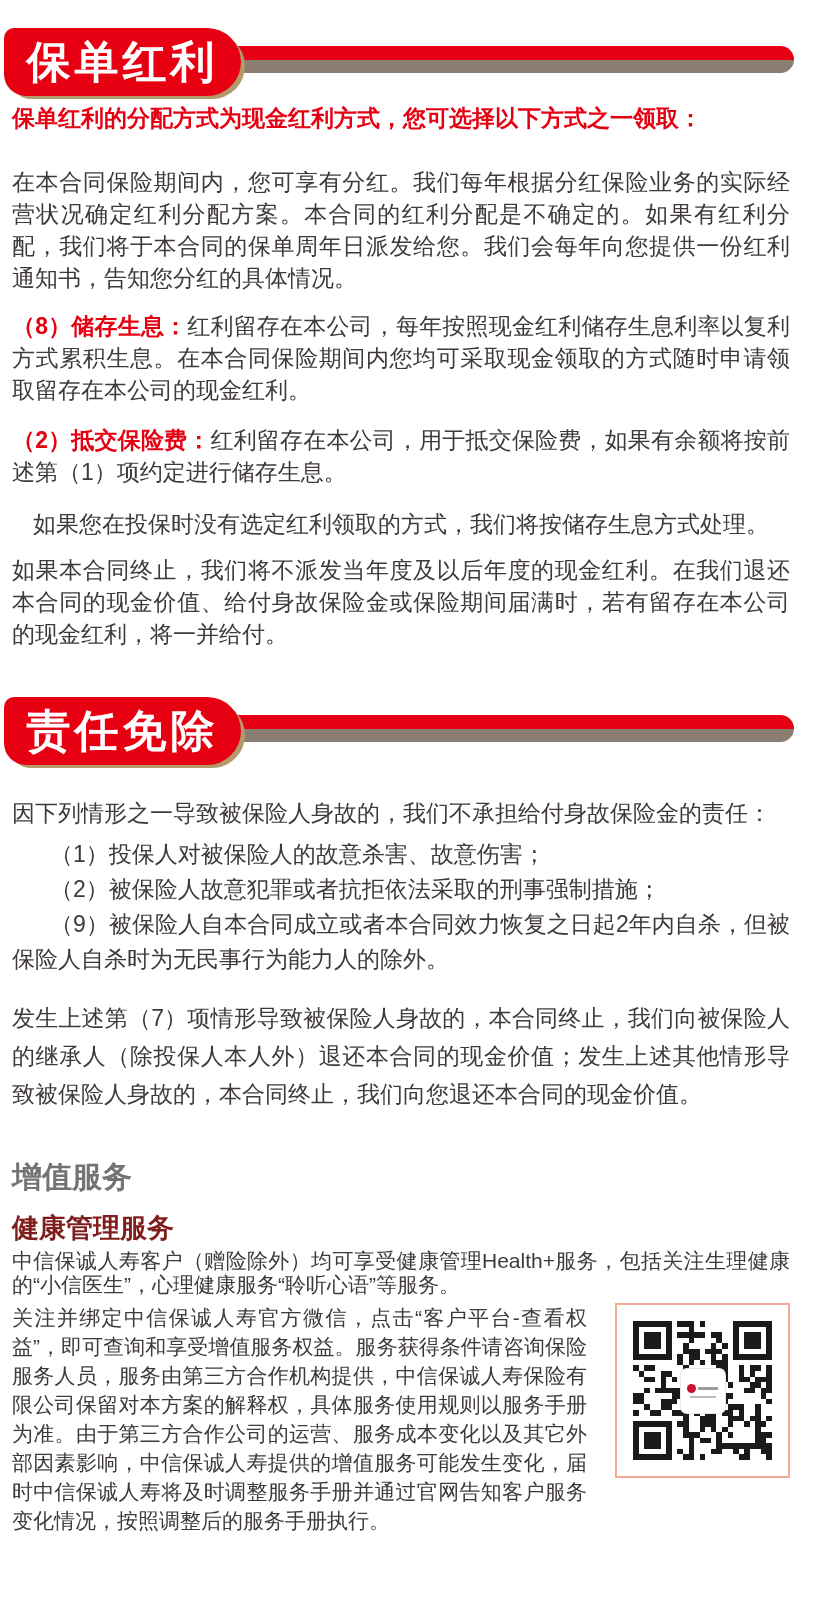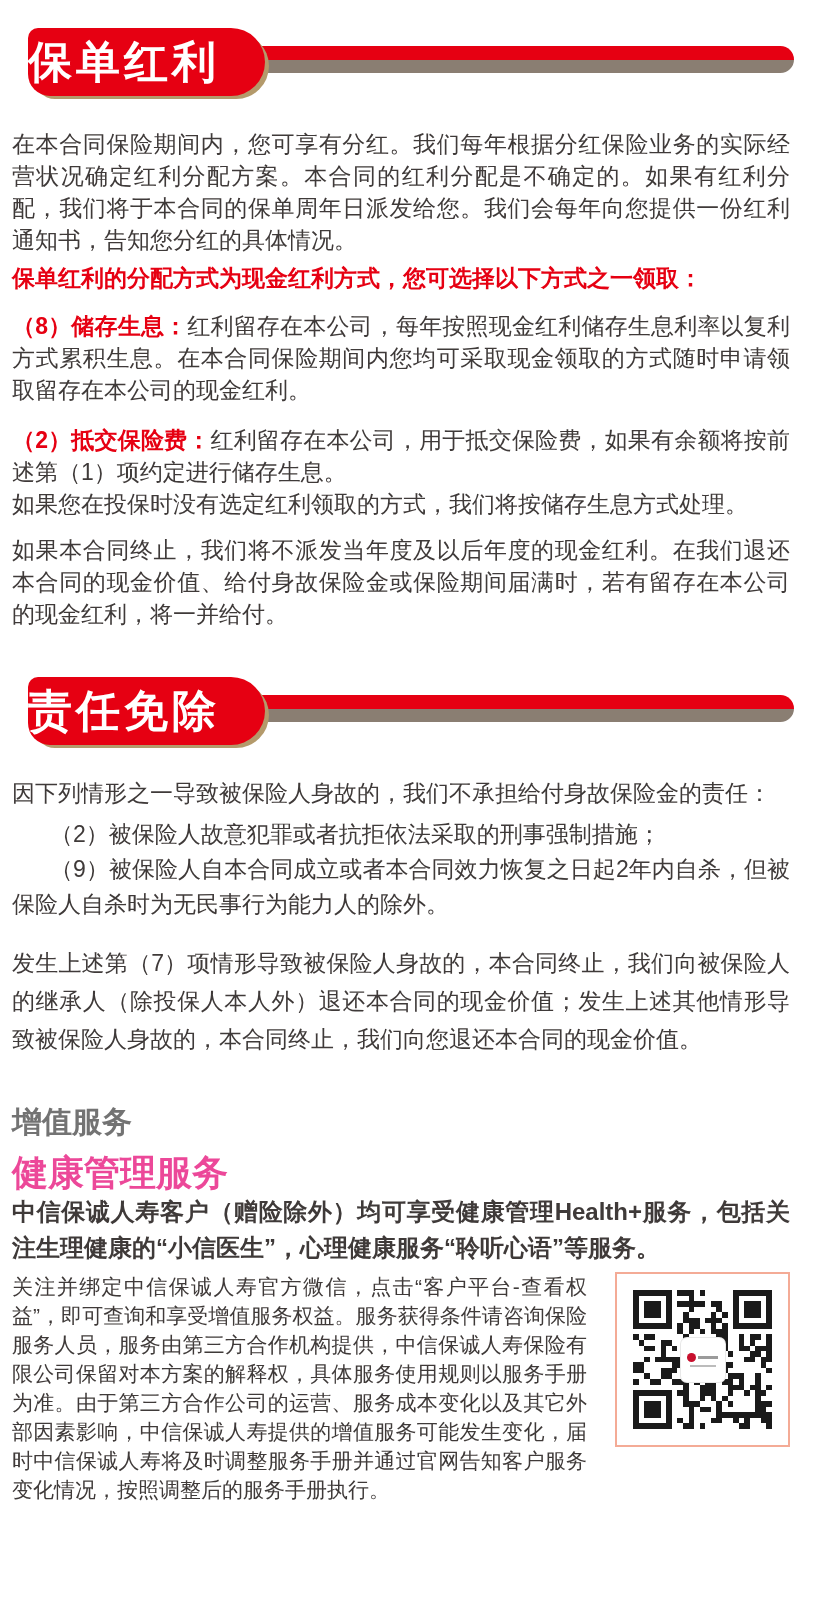--- a/index.html
+++ b/index.html
@@ -12,44 +12,44 @@
     color:#3f3a39;
   }
   
   .sec-header{position:relative;height:68px;margin-top:28px;}
   .sec-header .ribbon{
     position:absolute;left:230px;right:20px;top:18px;height:27px;
     border-radius:0 14px 14px 0;
     background:linear-gradient(to bottom,#e60012 0 52%,#8a7e72 52% 100%);
   }
   .sec-header .badge{
-    position:absolute;left:28px;top:0;width:237px;height:68px;
+    position:absolute;left:4px;top:0;width:237px;height:68px;
     background:#e60012;
     border-radius:10px 34px 34px 22px;
     box-shadow:5px 4px 0 -1px #b49a6b;
-    display:flex;align-items:center;justify-content:flex-start;
+    display:flex;align-items:center;justify-content:center;
     color:#ffffff;font-size:44px;font-weight:bold;letter-spacing:4px;
   }
   
   .p{margin:0 24px 0 12px;font-size:23px;line-height:32px;text-align:justify;}
   .para-intro{margin-top:32px;}
   .lead{margin-top:6px;color:#e60012;font-weight:bold;text-align:left;}
   .opt1{margin-top:16px;}
   .opt2{margin-top:18px;}
   .opt-label{color:#e60012;font-weight:bold;}
-  .note1{margin-top:0;text-align:left;}
+  .note1{margin-top:20px;text-align:center;}
   .note2{margin-top:14px;}
   .hdr2{margin-top:47px;}
   .ex-intro{margin-top:30px;line-height:36px;text-align:left;}
   .ex-item{margin-top:0;line-height:35px;text-indent:38px;text-align:justify;}
   .ex-items{margin-top:6px;}
   .ex-outro{margin-top:22px;line-height:38px;}
   .svc-title{margin:44px 24px 0 12px;font-size:30px;font-weight:bold;color:#737373;line-height:40px;}
-  .svc-h{margin:14px 24px 0 12px;font-size:36px;font-weight:600;color:#ec4899;line-height:34px;}
-  .svc-p{margin:4px 24px 0 12px;font-size:24px;line-height:36px;text-align:justify;font-weight:bold;}
+  .svc-h{margin:14px 24px 0 12px;font-size:27px;font-weight:600;color:#7f1d1d;line-height:34px;}
+  .svc-p{margin:4px 24px 0 12px;font-size:21px;line-height:24px;text-align:justify;}
   
   .bottom{display:flex;margin:6px 24px 0 12px;}
   .bottom-text{width:575px;font-size:21px;line-height:29px;text-align:justify;}
   .qr-wrap{margin-left:auto;}
   .qr-box{
     position:relative;width:171px;height:171px;
     border:2px solid #f4ab96;background:#ffffff;
     display:flex;align-items:center;justify-content:center;
   }
   .qr-box svg{display:block;}
@@ -69,42 +69,43 @@
 
 <div class="page">
 
   <div class="sec-header">
     <div class="ribbon"></div>
     <div class="badge">
       <span>保单红利</span>
     </div>
   </div>
 
+  <p class="p lead">保单红利的分配方式为现金红利方式，您可选择以下方式之一领取：</p>
+
   <p class="p para-intro">在本合同保险期间内，您可享有分红。我们每年根据分红保险业务的实际经营状况确定红利分配方案。本合同的红利分配是不确定的。如果有红利分配，我们将于本合同的保单周年日派发给您。我们会每年向您提供一份红利通知书，告知您分红的具体情况。</p>
-
-  <p class="p lead">保单红利的分配方式为现金红利方式，您可选择以下方式之一领取：</p>
 
   <p class="p opt1"><span class="opt-label">（8）储存生息：</span><span>红利留存在本公司，每年按照现金红利储存生息利率以复利方式累积生息。在本合同保险期间内您均可采取现金领取的方式随时申请领取留存在本公司的现金红利。</span></p>
 
   <p class="p opt2"><span class="opt-label">（2）抵交保险费：</span><span>红利留存在本公司，用于抵交保险费，如果有余额将按前述第（1）项约定进行储存生息。</span></p>
 
   <p class="p note1">如果您在投保时没有选定红利领取的方式，我们将按储存生息方式处理。</p>
 
   <p class="p note2">如果本合同终止，我们将不派发当年度及以后年度的现金红利。在我们退还本合同的现金价值、给付身故保险金或保险期间届满时，若有留存在本公司的现金红利，将一并给付。</p>
 
   <div class="sec-header hdr2">
     <div class="ribbon"></div>
     <div class="badge">
       <span>责任免除</span>
     </div>
   </div>
 
   <p class="p ex-intro">因下列情形之一导致被保险人身故的，我们不承担给付身故保险金的责任：</p>
 
   <div class="ex-items">
+    <p class="p ex-item">（1）投保人对被保险人的故意杀害、故意伤害；</p>
     <p class="p ex-item">（2）被保险人故意犯罪或者抗拒依法采取的刑事强制措施；</p>
     <p class="p ex-item">（9）被保险人自本合同成立或者本合同效力恢复之日起2年内自杀，但被保险人自杀时为无民事行为能力人的除外。</p>
   </div>
 
   <p class="p ex-outro">发生上述第（7）项情形导致被保险人身故的，本合同终止，我们向被保险人的继承人（除投保人本人外）退还本合同的现金价值；发生上述其他情形导致被保险人身故的，本合同终止，我们向您退还本合同的现金价值。</p>
 
   <h2 class="svc-title">增值服务</h2>
 
   <h3 class="svc-h">健康管理服务</h3>
   <p class="svc-p">中信保诚人寿客户（赠险除外）均可享受健康管理Health+服务，包括关注生理健康的“小信医生”，心理健康服务“聆听心语”等服务。</p>

